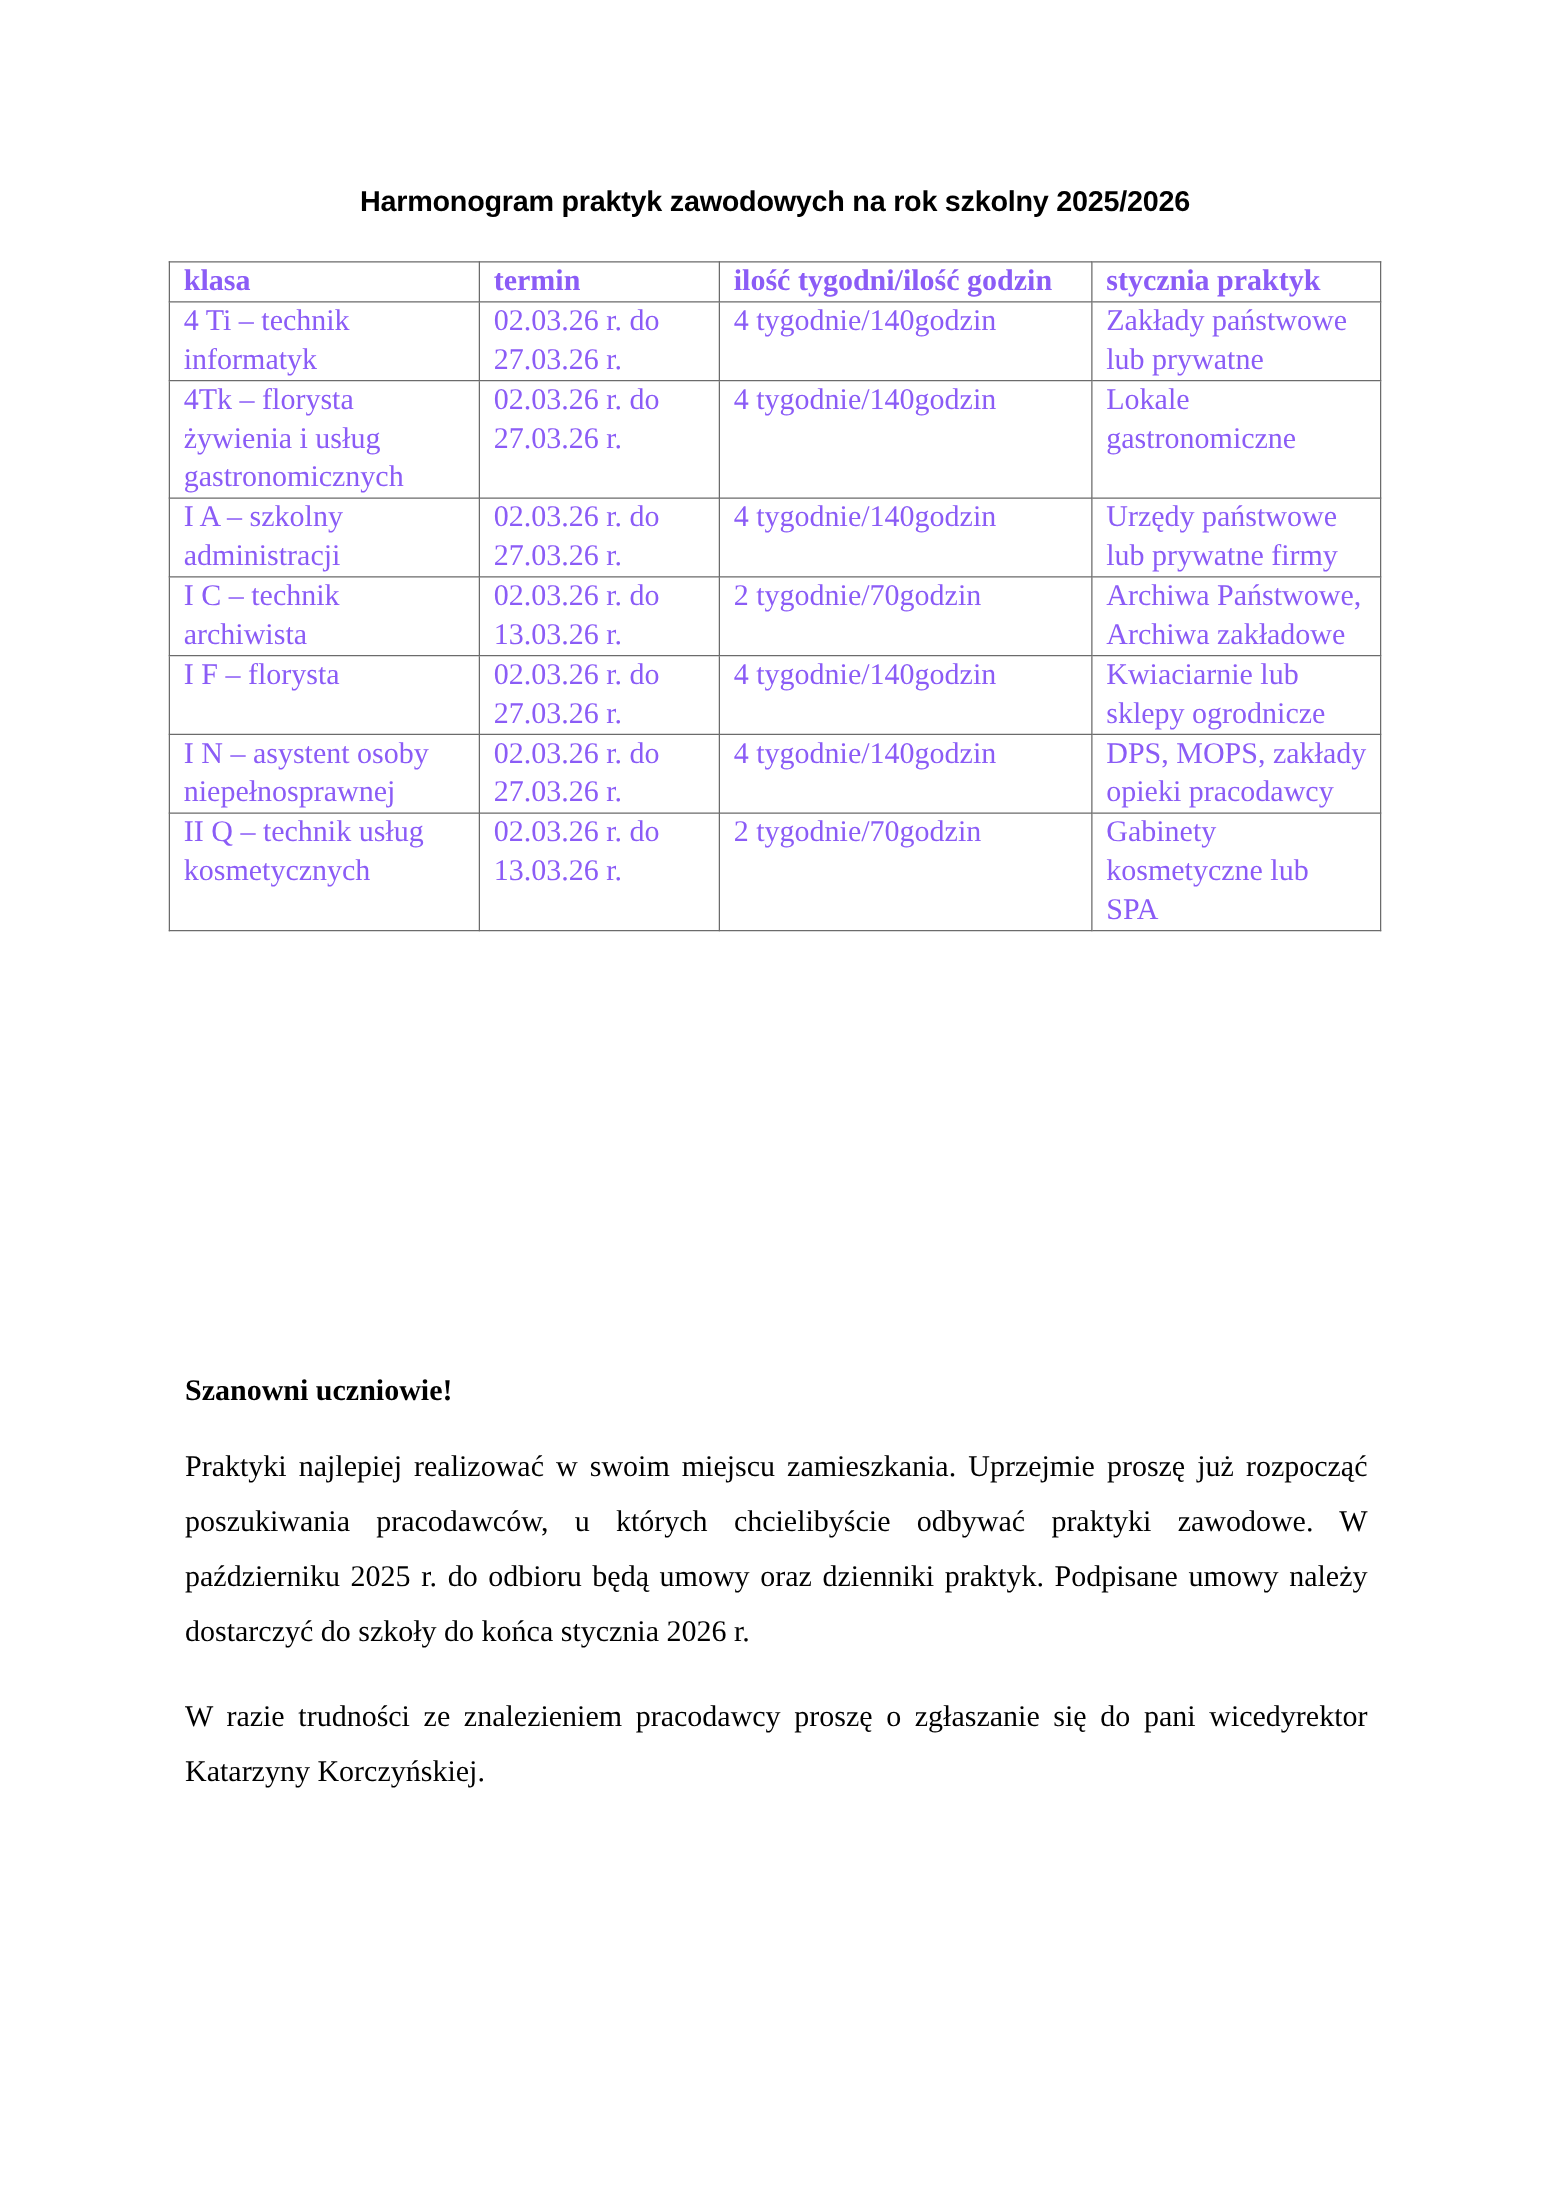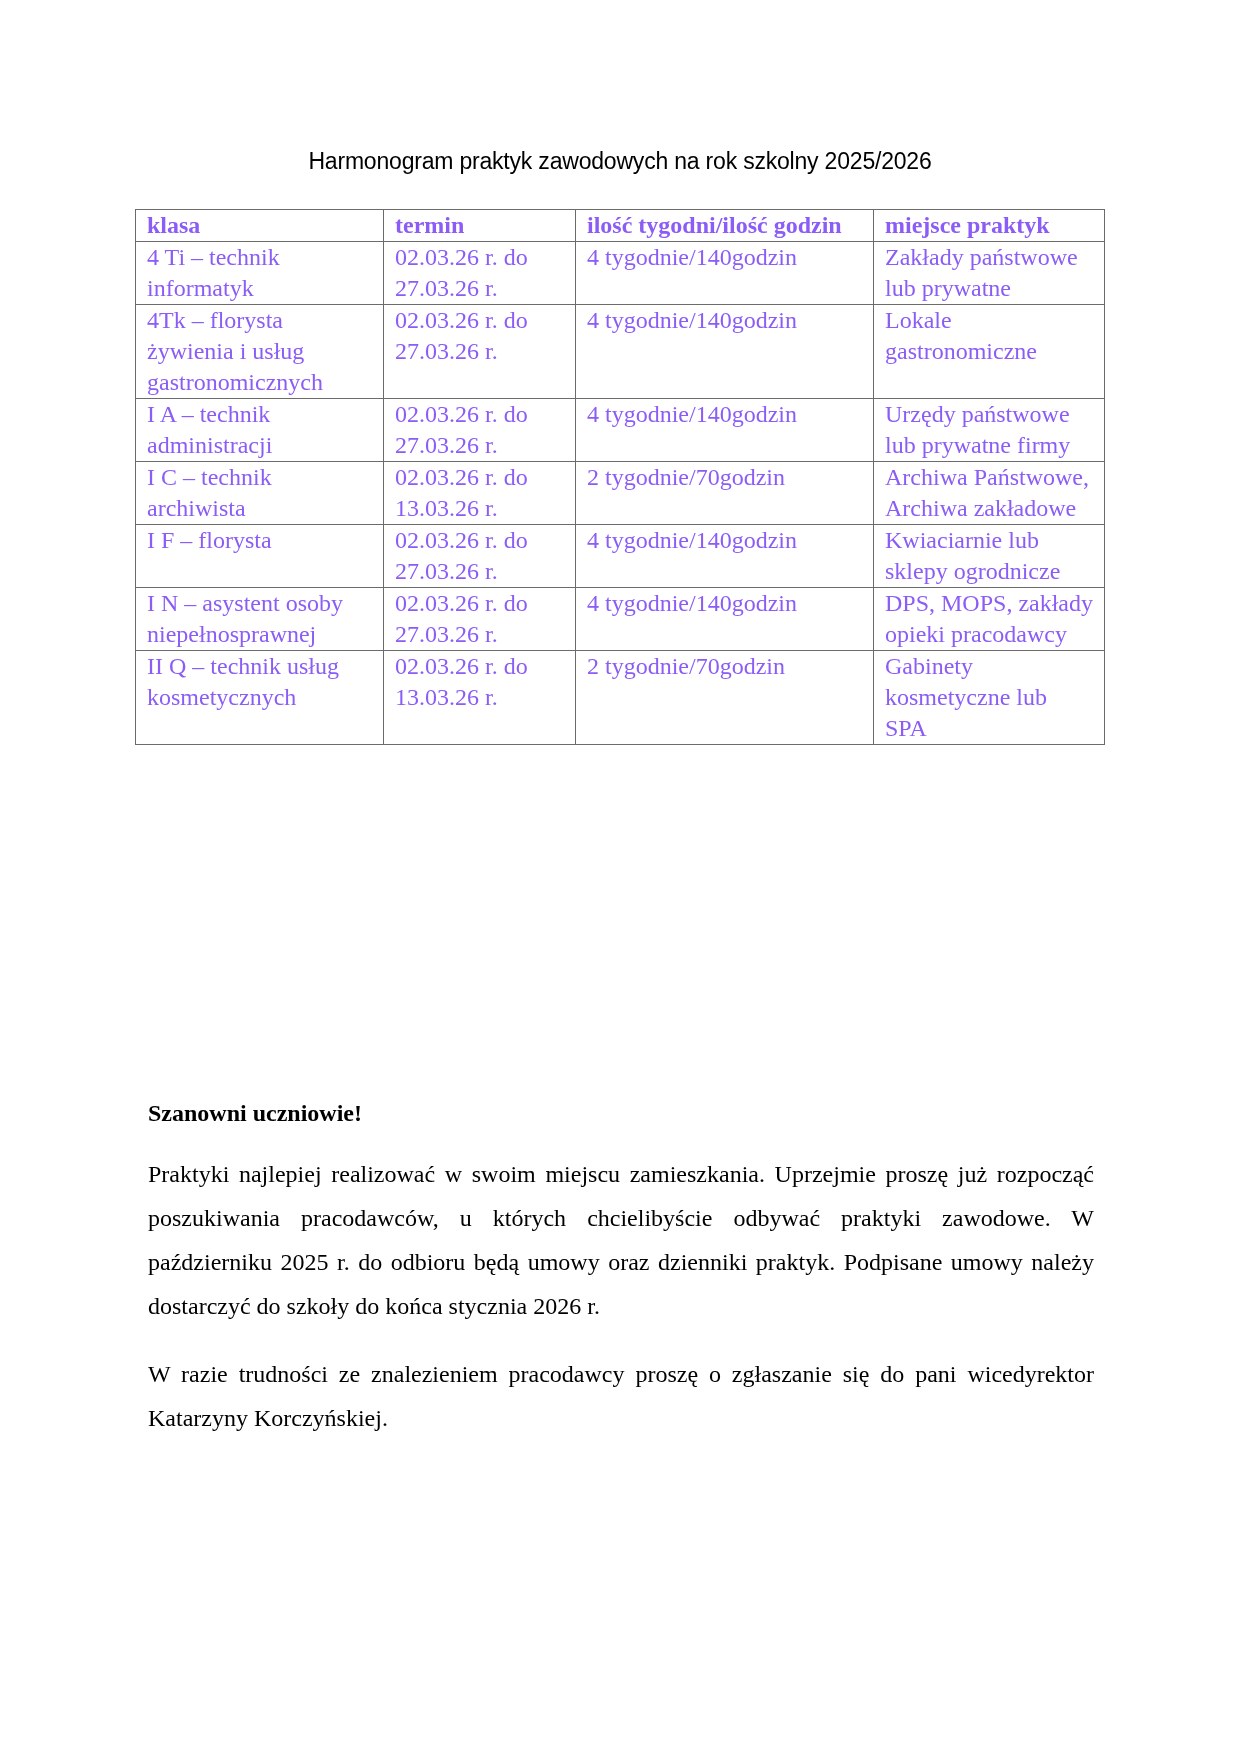--- a/index.html
+++ b/index.html
@@ -1,21 +1,21 @@
 <!DOCTYPE html>
 <html><head>
   <meta charset="utf-8">
   <style>
     html, body { margin: 0; padding: 0; background: #ffffff; }
     body { width: 1240px; height: 1755px; position: relative; overflow: hidden; }
     .title {
       position: absolute; left: 0; top: 148px; width: 1240px;
       text-align: center;
       font-family: "Liberation Sans", sans-serif;
-      font-weight: normal; font-size: 23px; color: #000;
+      font-weight: bold; font-size: 23px; color: #000;
       letter-spacing: -0.2px;
     }
     table.schedule {
       position: absolute; left: 135px; top: 209px;
       width: 969px;
       border-collapse: collapse;
       font-family: "Liberation Serif", serif;
       font-size: 24px; color: #8b5cf6;
       line-height: 31px;
       table-layout: fixed;
@@ -50,38 +50,38 @@
       <col class="c1">
       <col class="c2">
       <col class="c3">
       <col class="c4">
     </colgroup>
   <thead>
     <tr>
       <th>klasa</th>
       <th>termin</th>
       <th>ilość tygodni/ilość godzin</th>
-      <th>miejsce praktyk</th>
+      <th>stycznia praktyk</th>
     </tr>
   </thead>
   <tbody>
     <tr>
       <td>4 Ti – technik informatyk</td>
       <td>02.03.26 r. do 27.03.26 r.</td>
       <td>4 tygodnie/140godzin</td>
       <td>Zakłady państwowe lub prywatne</td>
     </tr>
     <tr>
       <td>4Tk – florysta żywienia i usług gastronomicznych</td>
       <td>02.03.26 r. do 27.03.26 r.</td>
       <td>4 tygodnie/140godzin</td>
       <td>Lokale gastronomiczne</td>
     </tr>
     <tr>
-      <td>I A – technik administracji</td>
+      <td>I A – szkolny administracji</td>
       <td>02.03.26 r. do 27.03.26 r.</td>
       <td>4 tygodnie/140godzin</td>
       <td>Urzędy państwowe lub prywatne firmy</td>
     </tr>
     <tr>
       <td>I C – technik archiwista</td>
       <td>02.03.26 r. do 13.03.26 r.</td>
       <td>2 tygodnie/70godzin</td>
       <td>Archiwa Państwowe, Archiwa zakładowe</td>
     </tr>

